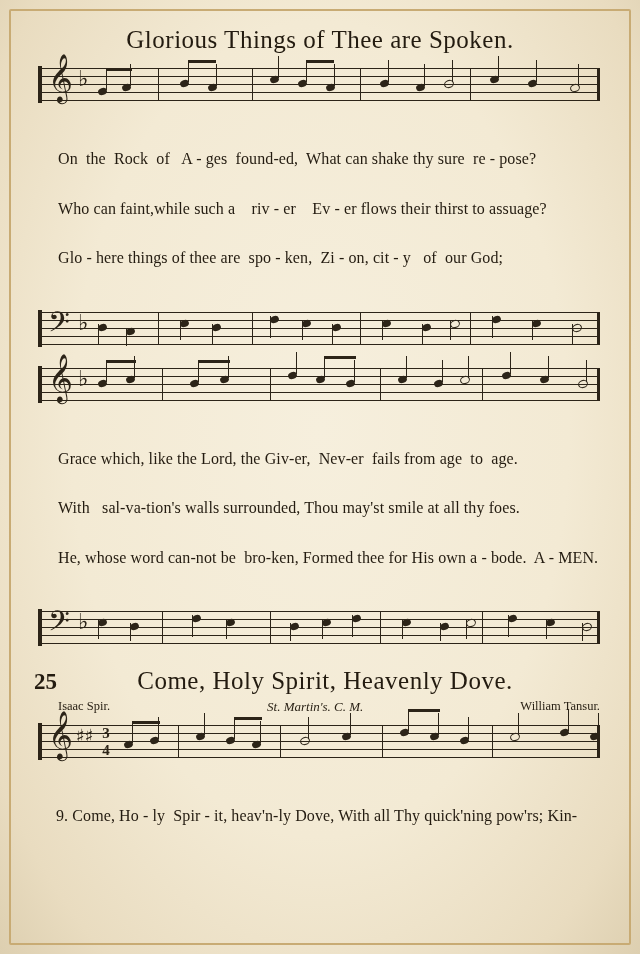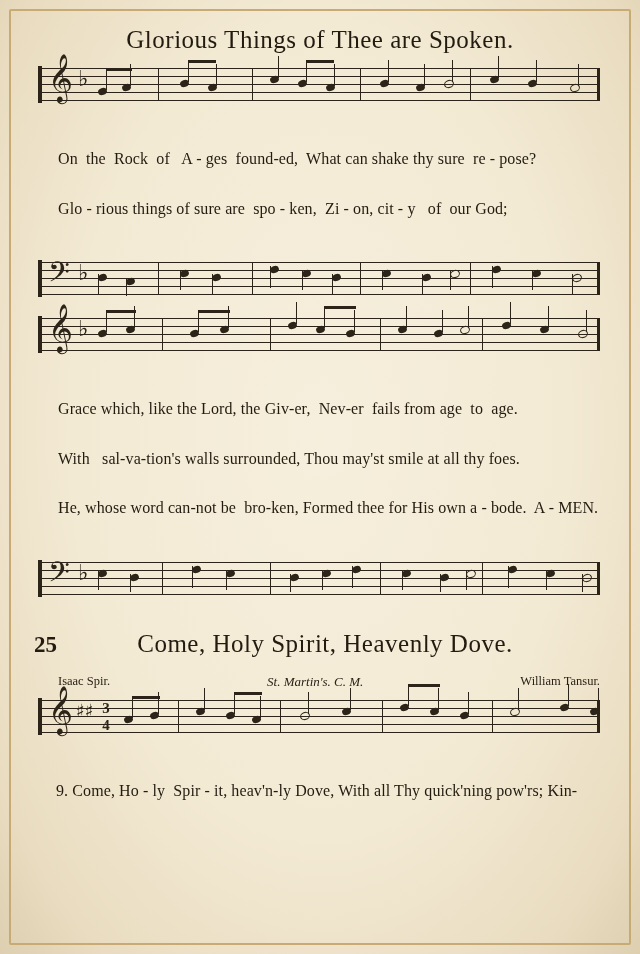--- a/index.html
+++ b/index.html
@@ -49,21 +49,21 @@
   .hymn-number {
     font-size: 23px;
     font-weight: bold;
     color: #231b10;
     width: 46px;
     flex: none;
     padding-left: 4px;
   }
   .number-title-row .hymn-title {
     flex: 1;
-    margin: 12px;
+    margin: 0;
     padding-right: 40px;
   }
   .credits {
     display: flex;
     justify-content: space-between;
     font-size: 12.5px;
     color: #2a2216;
     margin: 4px 10px 2px 28px;
   }
   .credits .tune {
@@ -229,21 +229,22 @@
         <div class="stem" style="left:506px; top:0px;"></div>
       <div class="note open" style="left:540px; top:24px;"></div>
         <div class="stem" style="left:548px; top:4px;"></div>
       <div class="beam" style="left:76px; top:8px; width:26px;"></div>
       <div class="beam" style="left:158px; top:0px; width:28px;"></div>
       <div class="beam" style="left:276px; top:0px; width:28px;"></div>
     </div>
 
     <div class="lyrics">
       <div>On  the  Rock  of   A - ges  found-ed,  What can shake thy sure  re - pose?</div>
-      <div>Glo - rious things of sure are  spo - ken,  Zi - on, cit - y   of  our God;</div>
+      <div>Who can faint,while such a    riv - er    Ev - er flows their thirst to assuage?</div>
+      <div>Glo - here things of thee are  spo - ken,  Zi - on, cit - y   of  our God;</div>
     </div>
 
     <div class="system">
       <div class="staff">
         <div class="line"></div>
           <div class="line"></div>
           <div class="line"></div>
           <div class="line"></div>
           <div class="line"></div>
       </div>

